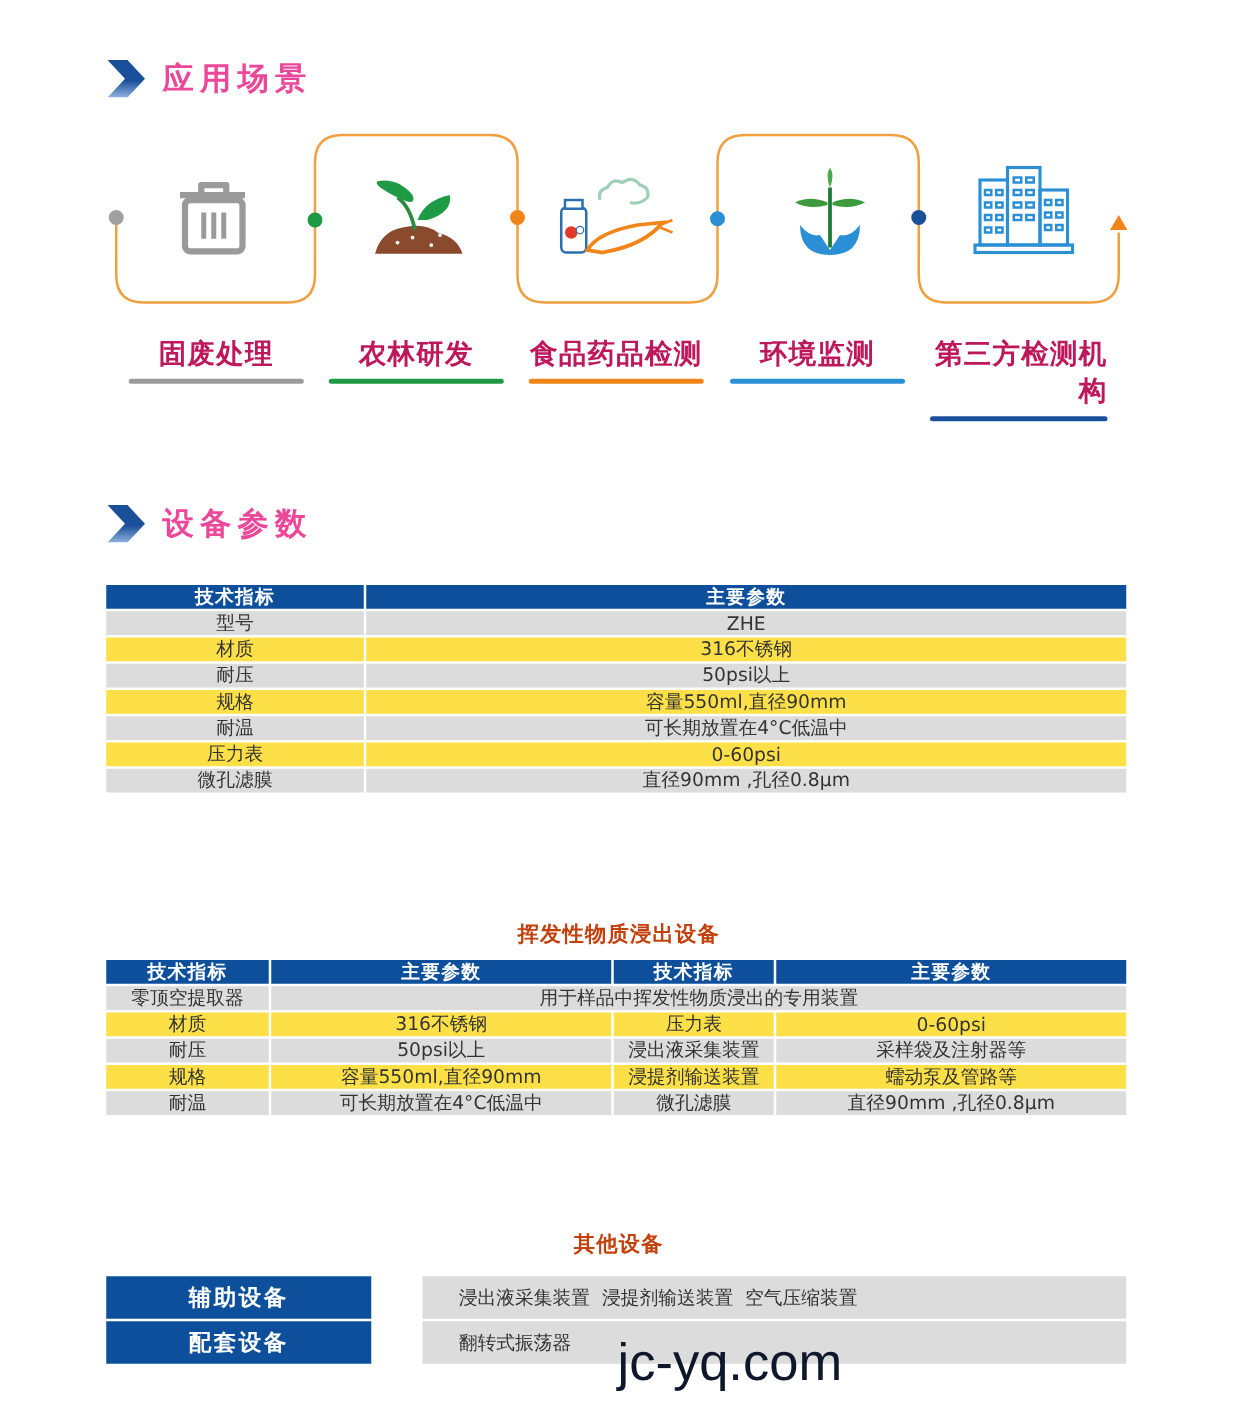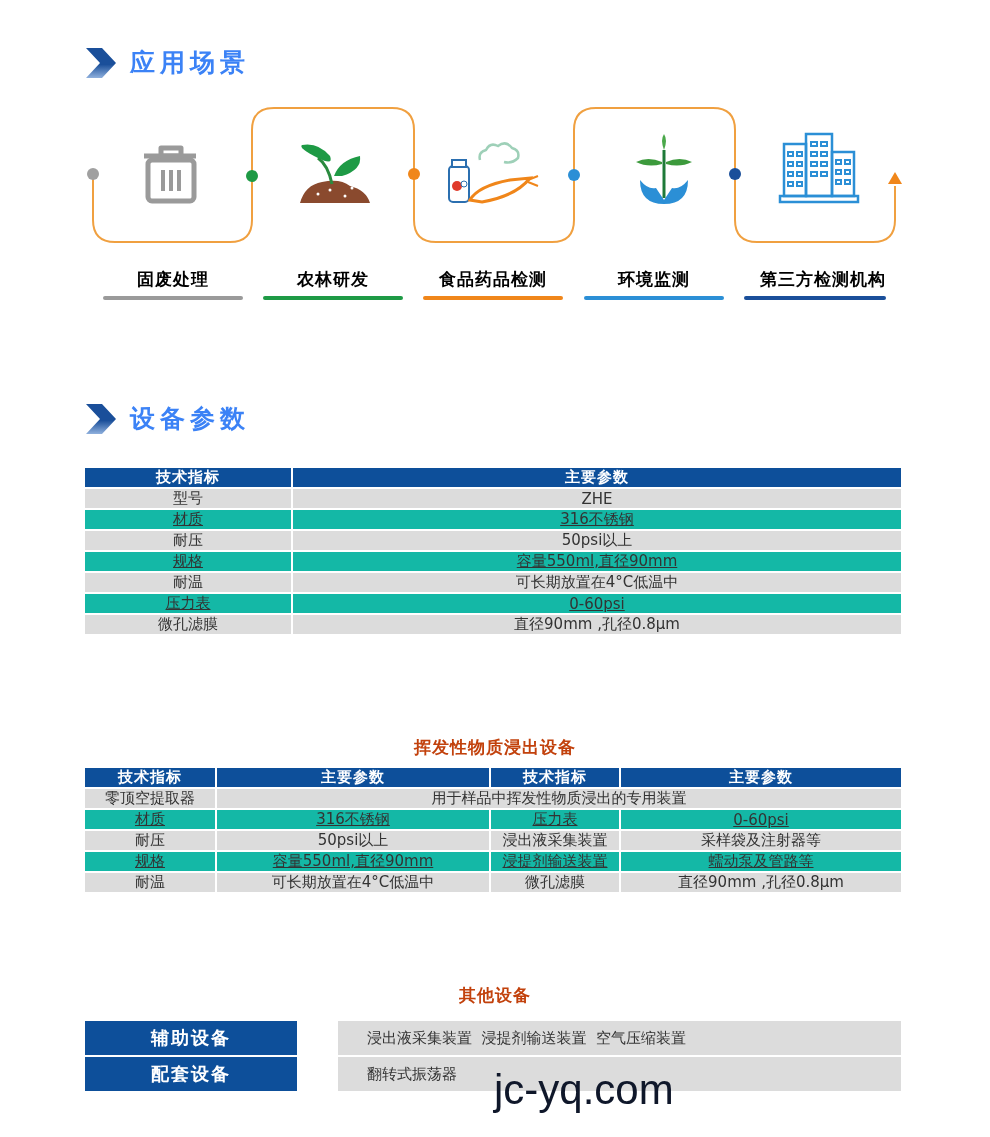--- a/index.html
+++ b/index.html
@@ -1,31 +1,31 @@
 <!DOCTYPE html>
 <html><head>
 <meta charset="utf-8">
 <style>
   html, body { margin:0; padding:0; background:#ffffff; }
   body { width:990px; height:1137px; position:relative; overflow:hidden;
          font-family:"DejaVu Sans","Liberation Sans",sans-serif; color:#333; }
   .sec-title { position:absolute; left:86px; display:flex; align-items:center; }
   .sec-title .chev { width:30px; height:30px; margin-right:14px; }
-  .sec-title .txt { font-size:25px; font-weight:bold; color:#3b82f6; letter-spacing:5px; }
+  .sec-title .txt { font-size:25px; font-weight:bold; color:#ec4899; letter-spacing:5px; }
 
   .flow { position:absolute; left:0; top:100px; width:990px; height:160px; }
-  .label { position:absolute; top:268px; text-align:center; font-size:17px; font-weight:bold;
-           color:#000000; letter-spacing:1px; }
+  .label { position:absolute; top:268px; text-align:center; font-size:22px; font-weight:bold;
+           color:#be185d; letter-spacing:1px; }
   .label .bar { height:4px; border-radius:2px; margin-top:5px; }
 
   table { border-collapse:separate; border-spacing:2px; position:absolute; }
   table td, table th { text-align:center; font-size:15px; height:16px; padding:0; }
   th { background:#0d4f9a; color:#fff; font-weight:bold; font-size:17px; height:30px; letter-spacing:1px; }
   tr.g td { background:#dcdcdc; }
-  tr.w td { background:#14b8a6;text-decoration:underline; }
+  tr.w td { background:#fde047; }
   .subtitle { position:absolute; width:990px; text-align:center; font-size:17px; font-weight:bold; color:#c2410c; letter-spacing:1px; }
 
   .other { position:absolute; left:85px; width:816px; }
   .other .row { display:flex; height:34px; margin-bottom:2px;gap:38px; }
   .other .k { width:212px; background:#0d4f9a; color:#fff; font-weight:bold; font-size:18px;
               display:flex; align-items:center; justify-content:center; letter-spacing:2px; }
   .other .v { flex:1; background:#dcdcdc; margin-left:3px; display:flex; align-items:center;
               padding-left:29px; font-size:15px; }
   .watermark { position:absolute; left:494px; top:1066px; font-size:42px; color:#0f172a;
                font-family:"Liberation Sans",sans-serif; }

